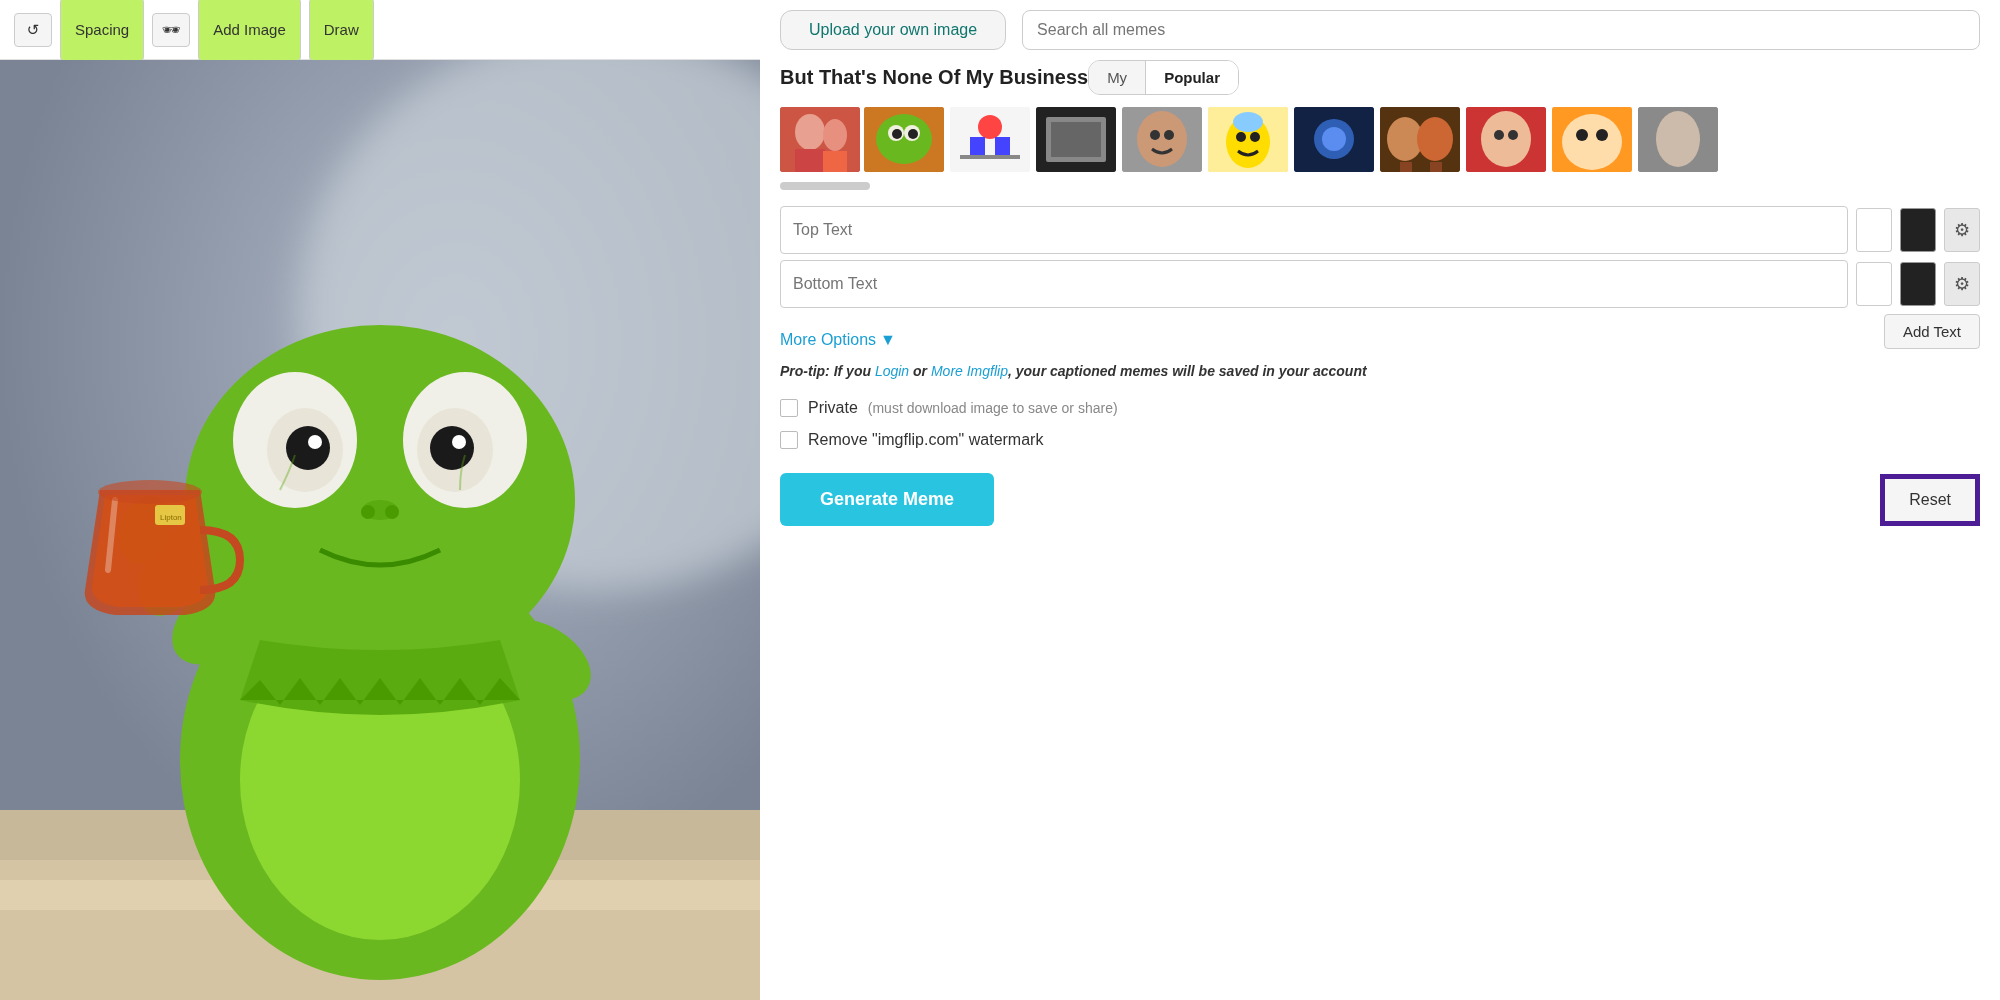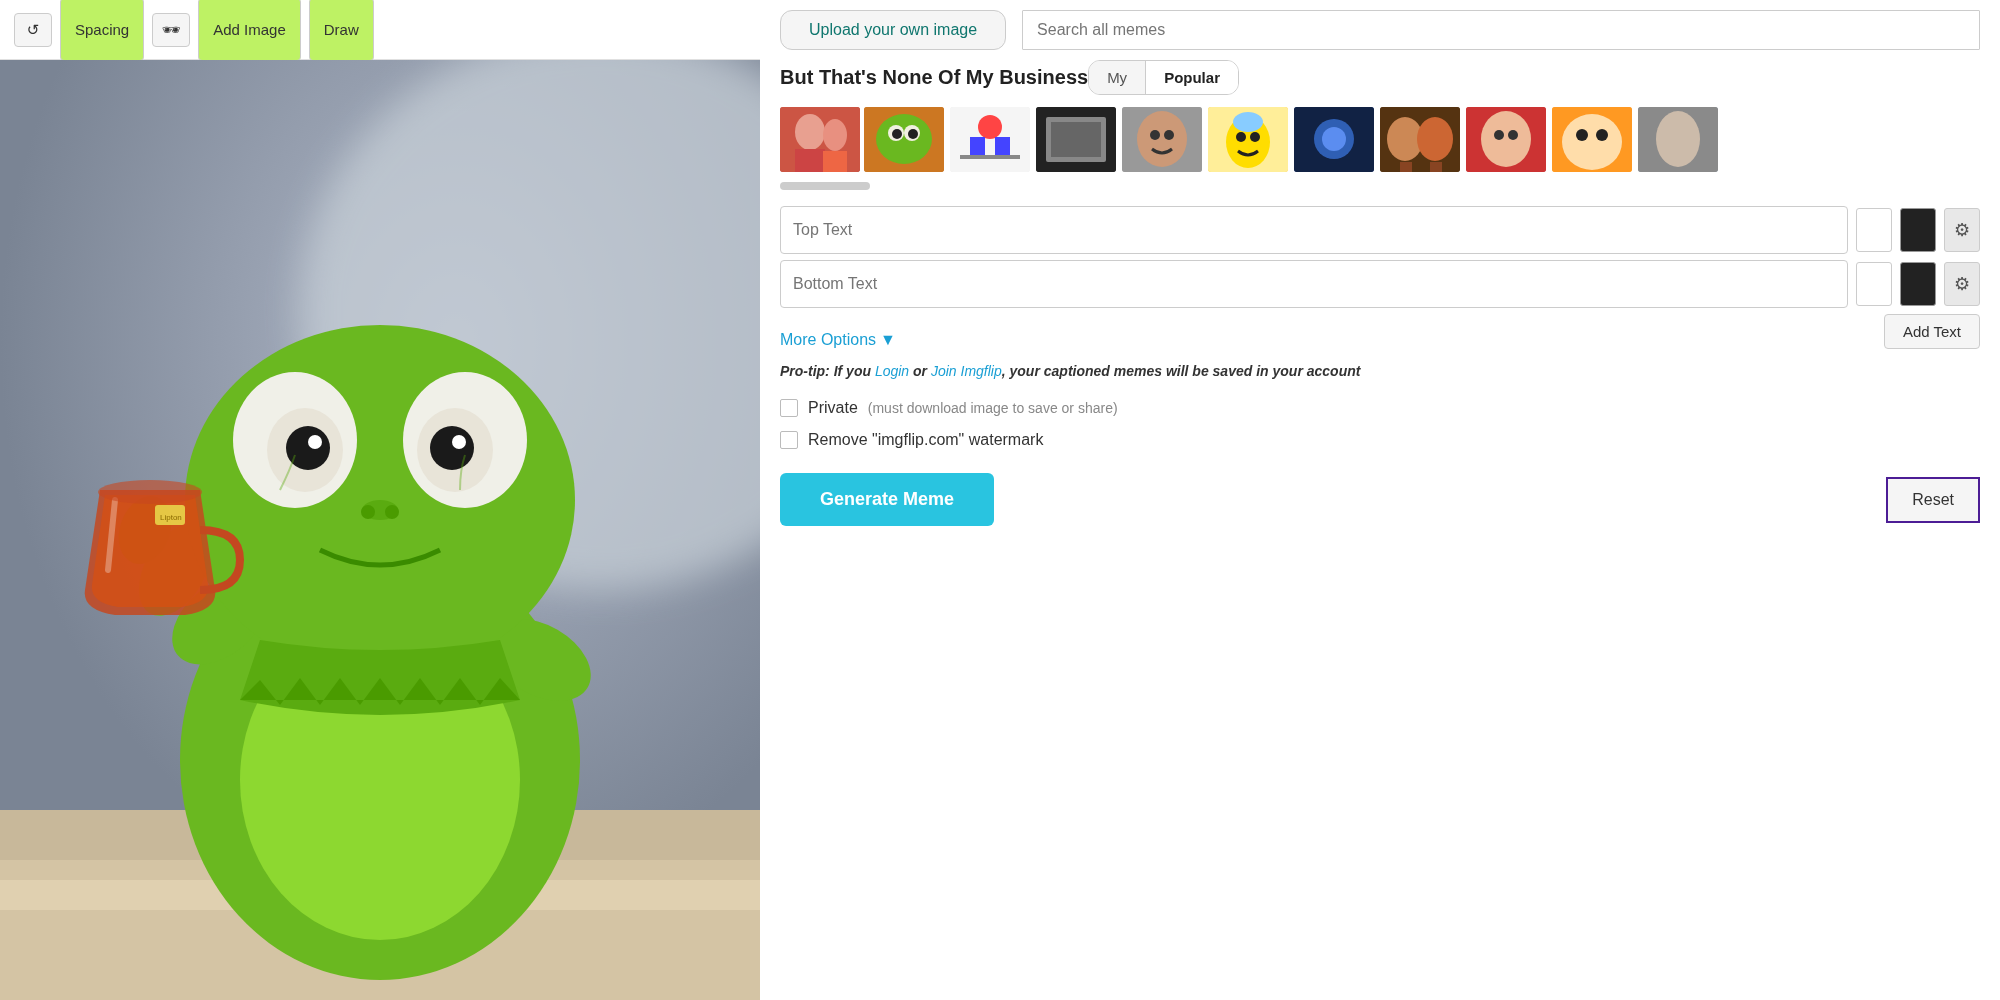--- a/index.html
+++ b/index.html
@@ -98,21 +98,21 @@
       cursor: pointer;
       font-size: 16px;
       color: #0f766e;
       white-space: nowrap;
       text-align: right;
     }
 
     .search-input {
       flex: 1;
       border: 1px solid #ccc;
-      border-radius: 1px;
+      border-radius: 8px;
       padding: 10px 14px;
       font-size: 16px;
       color: #999;
       outline: none;
     }
 
     .meme-title-row {
       display: flex;
       align-items: center;
       margin-bottom: 12px;
@@ -318,21 +318,21 @@
       color: #fff;
       border: none;
       border-radius: 6px;
       padding: 16px 40px;
       font-size: 18px;
       font-weight: bold;
       cursor: pointer;
     }
 
     .reset-btn {
-      border: 2px solid #4c1d95;
+      border: 5px solid #4c1d95;
       background: #f5f5f5;
       border-radius: 0;
       padding: 12px 24px;
       font-size: 16px;
       cursor: pointer;
       color: #333;
     }
 
     
     .t1 { background: linear-gradient(135deg, #c44, #a33); }
@@ -589,21 +589,21 @@
 
   <div class="more-options-row">
     <span class="more-options-link">
       <span>More Options</span>
       <span>▼</span>
     </span>
     <button class="add-text-btn">Add Text</button>
   </div>
 
   <div class="pro-tip">
-    <strong>Pro-tip: If you </strong><a href="#">Login</a><strong> or </strong><a href="#">Join Imgflip</a><strong>, your captioned memes will be saved in your account</strong>
+    <strong>Pro-tip: If you </strong><a href="#">Login</a><strong> or </strong><a href="#">More Imgflip</a><strong>, your captioned memes will be saved in your account</strong>
   </div>
 
   <div class="checkbox-row">
     <div class="checkbox-box"></div>
     <span>Private</span>
     <span style="color:#888; font-size:14px;">(must download image to save or share)</span>
   </div>
 
   <div class="checkbox-row">
     <div class="checkbox-box"></div>

